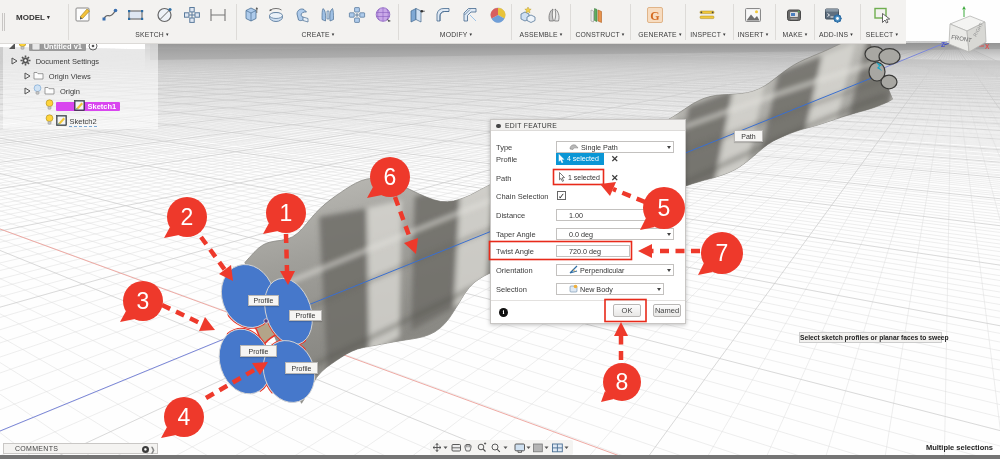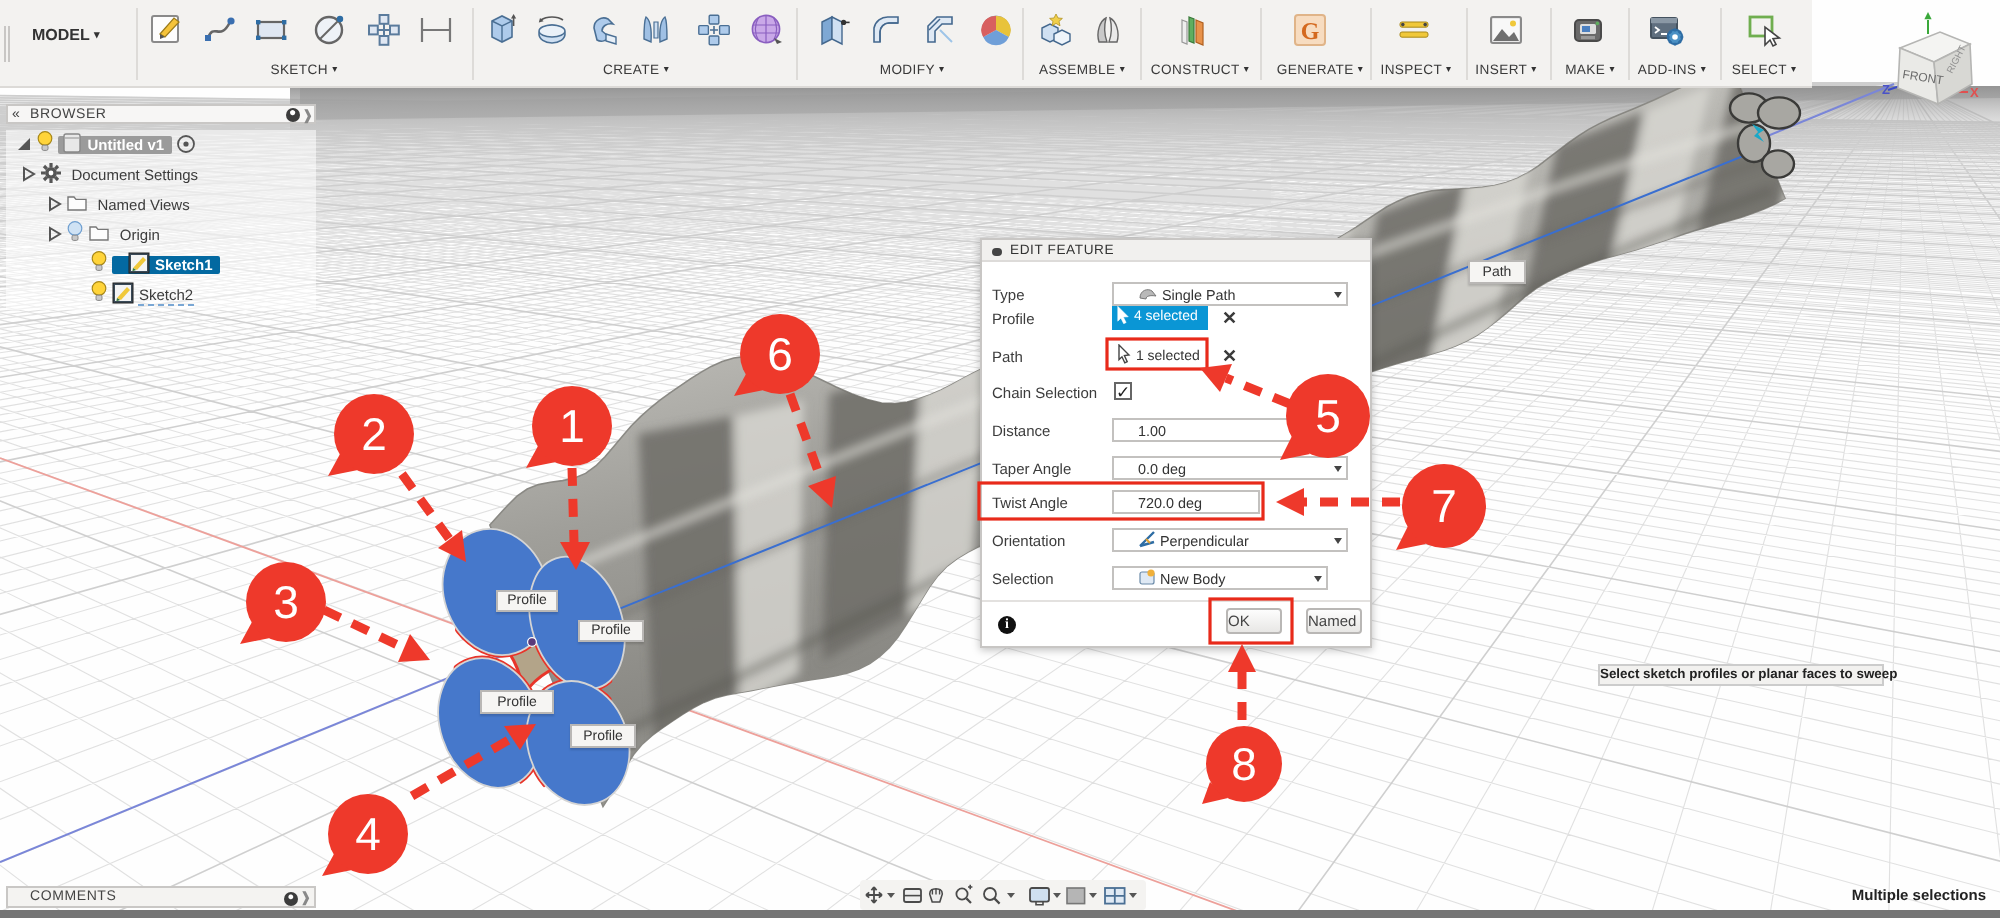--- a/index.html
+++ b/index.html
@@ -7,36 +7,36 @@
 .abs{position:absolute}
 
 #toolbar{position:absolute;left:0;top:0;width:906px;height:44px;background:#f3f2f0;border-bottom:1px solid #dcdad7;z-index:30}
 .sep{position:absolute;top:4px;height:36px;width:1px;background:#dddbd8}
 .glabel{position:absolute;top:31px;font-size:6.8px;color:#3a3a3a;letter-spacing:.2px;white-space:nowrap;transform:translateX(-50%)}
 .glabel i{font-style:normal;font-size:5px;vertical-align:1px;color:#333}
 .ticon{position:absolute;top:5px;width:20px;height:20px}
 #modelbtn{position:absolute;left:16px;top:13px;font-size:8px;font-weight:bold;color:#333}
 #modelbtn i{font-style:normal;font-size:5.5px;vertical-align:1px}
 
-#browser{position:absolute;left:3px;top:52px;width:155px;z-index:20;font-size:8px;color:#333}
+#browser{position:absolute;left:3px;top:26px;width:155px;z-index:20;font-size:8px;color:#333}
 #bheader{background:#f7f6f5;border:1px solid #c9c7c5;height:10px;line-height:9px;padding-left:11px;font-size:7px;color:#444;position:relative;letter-spacing:.3px}
 .brow{position:relative;height:15px;line-height:15px;white-space:nowrap;background:rgba(255,255,255,.55)}
 .brow .txt{font-size:7.5px;color:#3c3c3c}
 .hl-gray{background:#9b9b9b;color:#fff;padding:0 4px 0 2px;border-radius:1px}
-.hl-blue{background:#0369a1;color:#fff;padding:0 4px 0 8px;border-radius:1px}
+.hl-blue{background:#d946ef;color:#fff;padding:0 4px 0 18px;border-radius:1px}
 
 #dialog{position:absolute;left:490px;top:119px;width:196px;height:205px;background:#fff;border:1px solid #c8c6c4;box-shadow:0 1px 4px rgba(0,0,0,.25);z-index:40;font-size:7.5px;color:#3c3c3c}
 #dtitle{height:11px;background:#f1f0ee;border-bottom:1px solid #dddbd9;line-height:11px;padding-left:14px;font-size:6.8px;color:#333;letter-spacing:.3px;position:relative}
 #dtitle:before{content:"";position:absolute;left:5px;top:3.5px;width:4.5px;height:4.5px;border-radius:50%;background:#444}
 .drow{position:absolute;left:0;width:100%;height:14px}
 .dlab{position:absolute;left:5px;top:2px;font-size:7.5px;color:#3c3c3c}
 .dfield{position:absolute;left:65px;width:118px;height:12px;border:1px solid #c3c1bf;background:#fff;line-height:11px;padding-left:12px;font-size:7.2px;color:#333}
 .dfield .dd{position:absolute;right:2px;top:3.5px;width:0;height:0;border-left:2.5px solid transparent;border-right:2.5px solid transparent;border-top:3px solid #444}
 .xmark{position:absolute;left:120px;top:1px;font-size:9px;color:#3b3b3b;font-weight:bold}
-.btn{position:absolute;height:13px;border:1px solid #b9b7b5;background:linear-gradient(#fdfdfd,#e8e7e5);font-size:7.5px;color:#444;text-align:left;line-height:12px;border-radius:2px}
+.btn{position:absolute;height:13px;border:1px solid #b9b7b5;background:linear-gradient(#fdfdfd,#e8e7e5);font-size:7.5px;color:#444;text-align:center;line-height:12px;border-radius:2px}
 
 .vlabel{position:absolute;background:#f6f5f3;border:1px solid #b9b7b5;font-size:7px;color:#333;text-align:center;z-index:15;box-shadow:0 1px 1px rgba(0,0,0,.15)}
 
 #comments{position:absolute;left:3px;top:443px;width:155px;height:11px;background:#f4f3f1;border:1px solid #c9c7c5;font-size:7px;color:#444;line-height:10px;padding-left:11px;z-index:25;letter-spacing:.3px}
 #bstrip{position:absolute;left:0;top:455px;width:1000px;height:4px;background:#757575;z-index:26}
 #navbar{position:absolute;left:430px;top:440px;width:143px;height:15px;background:#f4f3f1;z-index:25;border-radius:2px}
 #tooltip{position:absolute;left:799px;top:332px;width:143px;height:11px;background:#f2f1ef;border:1px solid #ccc;font-size:6.7px;font-weight:bold;color:#222;line-height:10px;text-align:center;z-index:15;white-space:nowrap}
 </style></head>
 <body>
 <div id="app">
@@ -331,21 +331,21 @@
           <circle cx="5.5" cy="5.5" r="3" fill="#555"></circle>
           <circle cx="5.5" cy="5.5" r="1.2" fill="#fff"></circle>
           <g stroke="#555" stroke-width="1.6">
             <path d="M5.5 .5 v2 M5.5 8.5 v2 M.5 5.5 h2 M8.5 5.5 h2 M2 2 l1.4 1.4 M7.6 7.6 L9 9 M2 9 l1.4-1.4 M7.6 3.4 L9 2"></path>
           </g>
         </svg>&nbsp;&nbsp;<span class="txt">Document Settings</span></div>
   <div class="brow" style="padding-left:20px"><svg width="8" height="8" viewBox="0 0 8 8" style="vertical-align:-1px">
           <path d="M2 1 L7 4 L2 7z" fill="none" stroke="#555" stroke-width="1"></path>
         </svg>&nbsp;<svg width="11" height="10" viewBox="0 0 11 10" style="vertical-align:-1px">
           <path d="M1 2.5 h3 l1 1.2 h5 v5.3 h-9z" fill="#fdfdfd" stroke="#777" stroke-width=".7"></path>
-        </svg>&nbsp;&nbsp;<span class="txt">Named Views</span></div>
+        </svg>&nbsp;&nbsp;<span class="txt">Origin Views</span></div>
   <div class="brow" style="padding-left:20px"><svg width="8" height="8" viewBox="0 0 8 8" style="vertical-align:-1px">
           <path d="M2 1 L7 4 L2 7z" fill="none" stroke="#555" stroke-width="1"></path>
         </svg>&nbsp;<svg width="9" height="12" viewBox="0 0 9 12" style="vertical-align:-2px">
           <circle cx="4.5" cy="4.2" r="3.4" fill="#cfe2f4" stroke="#6f9fd0" stroke-width=".6"></circle>
           <rect x="3" y="7.6" width="3" height="2.6" rx=".8" fill="#c9c9c9" stroke="#888" stroke-width=".5"></rect>
         </svg>&nbsp;<svg width="11" height="10" viewBox="0 0 11 10" style="vertical-align:-1px">
           <path d="M1 2.5 h3 l1 1.2 h5 v5.3 h-9z" fill="#fdfdfd" stroke="#777" stroke-width=".7"></path>
         </svg>&nbsp;&nbsp;<span class="txt">Origin</span></div>
   <div class="brow" style="padding-left:42px"><svg width="9" height="12" viewBox="0 0 9 12" style="vertical-align:-2px">
           <circle cx="4.5" cy="4.2" r="3.4" fill="#ffd43a" stroke="#a8881a" stroke-width=".6"></circle>

